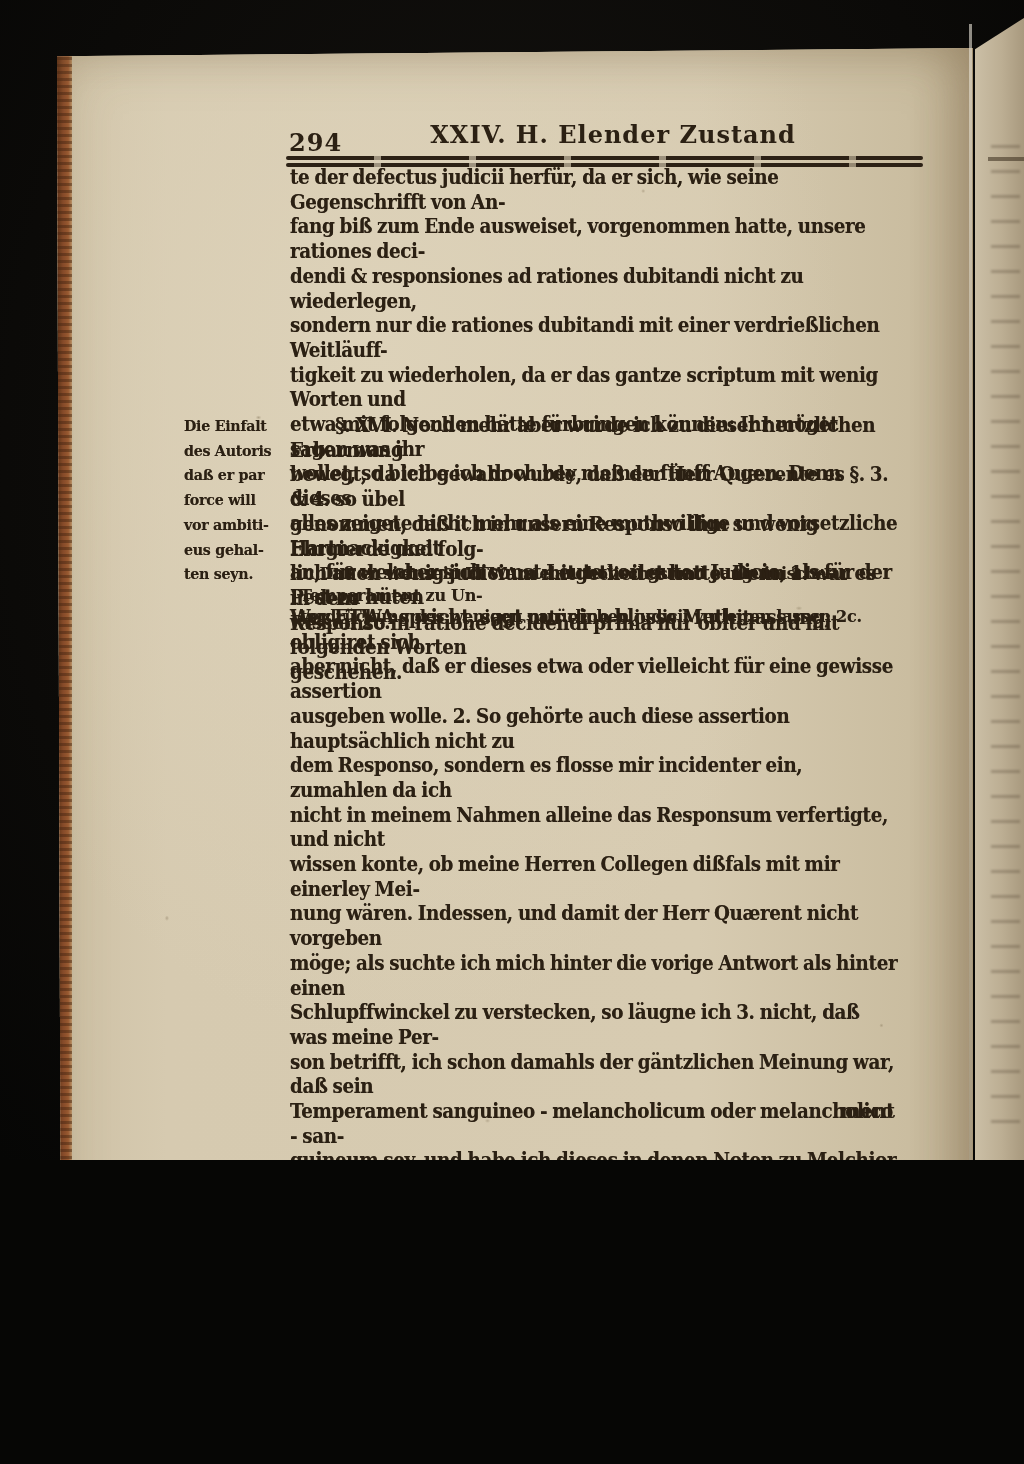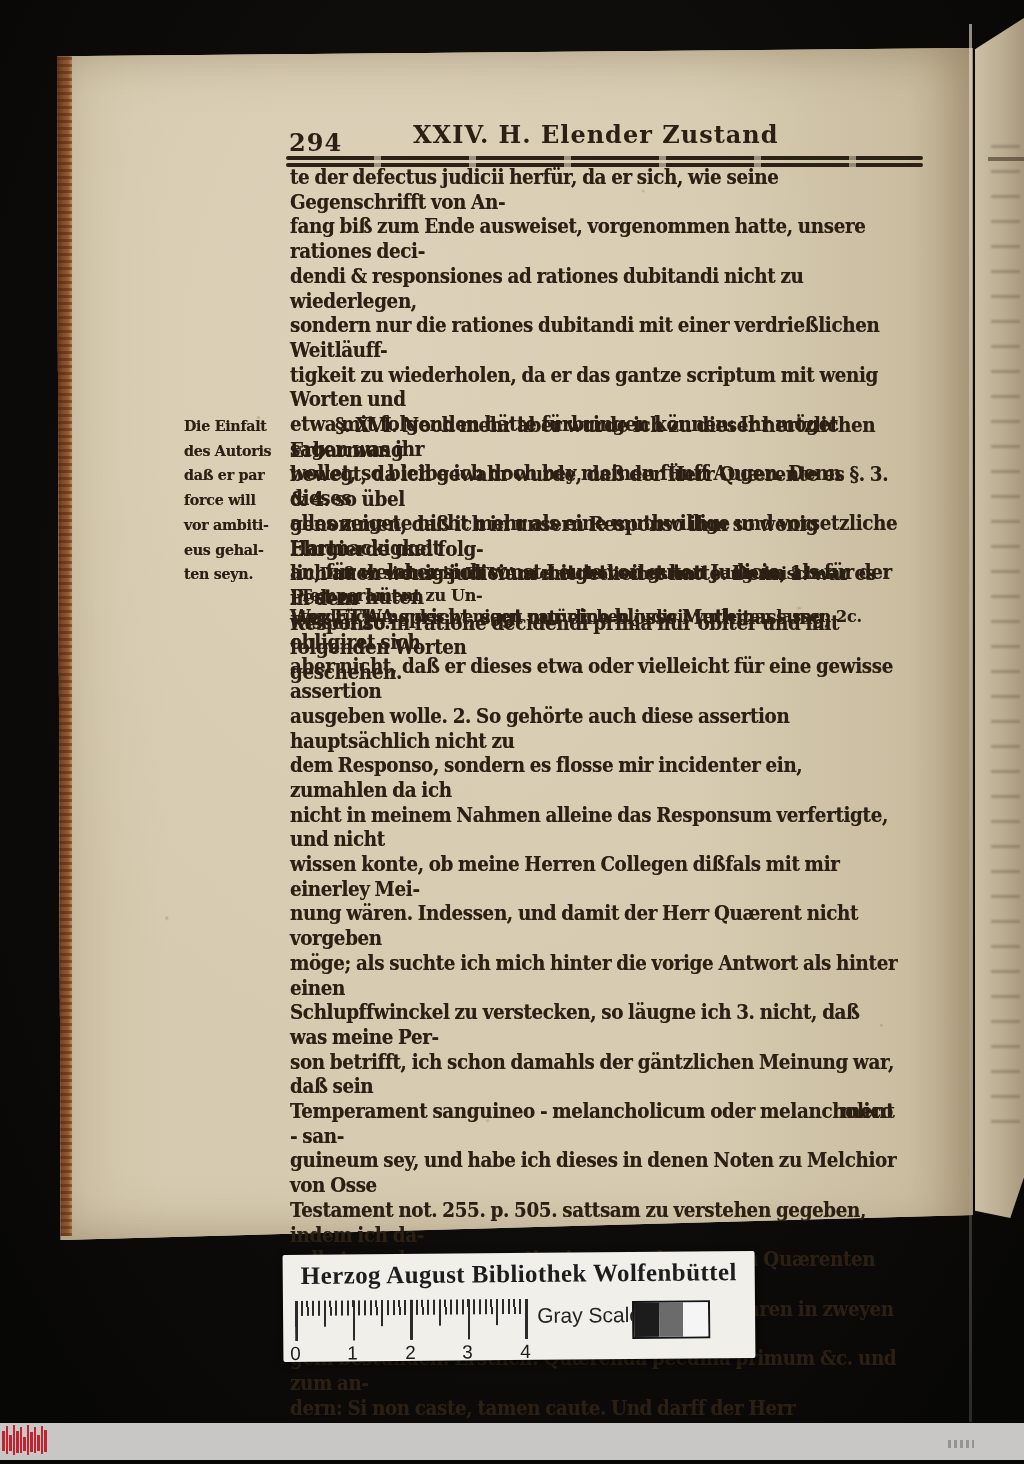--- a/index.html
+++ b/index.html
@@ -1,16 +1,16 @@
 <!DOCTYPE html>
 <html><head>
 <meta charset="utf-8">
 <style>
   html,body{margin:0;padding:0;background:#060605;}
-  .scene{position:relative;width:1024px;height:1460px;margin:0 auto;background:
+  .scene{position:relative;width:1024px;height:1160px;margin:0 auto;background:
     radial-gradient(ellipse at 50% 40%, #151310 0%, #0b0a08 70%, #060605 100%);
     overflow:hidden;font-family:"DejaVu Serif",serif;}
 
   
   .page{position:absolute;left:57px;top:48px;width:916px;height:1192px;
     background:
       radial-gradient(ellipse at 35% 25%, #ddd2b9 0%, rgba(221,210,185,0) 55%),
       linear-gradient(90deg, #cfc2a6 0%, #d6cab0 12%, #d7cbb1 70%, #cabda0 93%, #bfb092 100%),
       #d5c9ae;
     clip-path:polygon(0 0.7%, 100% 0%, 100% 97.9%, 0.4% 100%);
@@ -37,21 +37,21 @@
     background:repeating-linear-gradient(0deg, transparent 0 15px, rgba(70,56,40,.28) 15px 18px, transparent 18px 25px);
     filter:blur(1.3px);}
   .facing-rule{position:absolute;left:988px;top:157px;width:36px;height:4px;background:rgba(55,42,26,.55);filter:blur(.4px);}
   .gutter-line{position:absolute;left:969px;top:24px;width:3px;height:1398px;
     background:linear-gradient(180deg, rgba(235,230,218,.6), rgba(190,185,172,.35) 60%, rgba(150,146,136,.25));}
 
   
   .ink{color:#2b2013;font-weight:700;}
   .lines{white-space:pre-line;}
   .page-number{position:absolute;left:289px;top:128px;font-size:24px;letter-spacing:1px;}
-  .running-header{position:absolute;left:413px;top:120px;width:400px;text-align:left;
+  .running-header{position:absolute;left:413px;top:120px;width:400px;text-align:center;
     font-size:24px;letter-spacing:1px;}
   .rule{position:absolute;left:286px;width:637px;border-radius:2px;
     background:repeating-linear-gradient(90deg,#2c2115 0 88px, rgba(44,33,21,.35) 88px 95px);}
   .rule.r1{top:156px;height:4px;}
   .rule.r2{top:163px;height:4px;}
 
   .body-text{position:absolute;left:290px;width:648px;font-size:19.5px;line-height:24.7px;
     letter-spacing:-0.4px;word-spacing:-1px;transform:scaleX(.94);transform-origin:0 0;
     text-shadow:0 0 .5px rgba(43,32,19,.55);}
   .p1{top:166px;}

